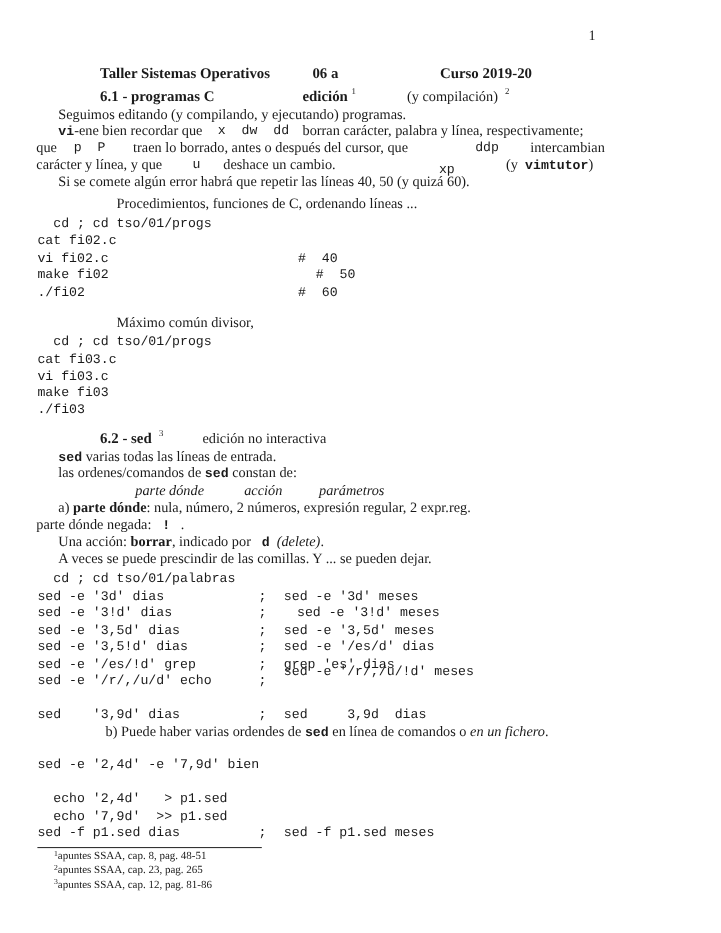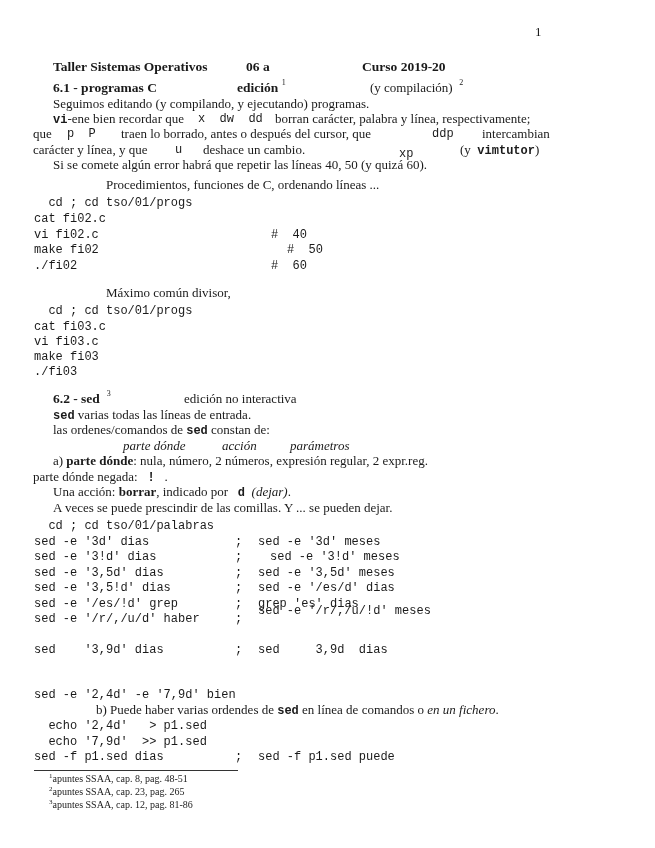--- a/index.html
+++ b/index.html
@@ -1,20 +1,20 @@
 <!DOCTYPE html>
 <html><head>
 <meta charset="utf-8">
 <style>
   html, body { margin:0; padding:0; background:#fff; }
   body { width:655px; height:848px; position:relative; overflow:hidden;
          font-family:"DejaVu Serif", serif; color:#1a1a1a; }
   .abs { position:absolute; white-space:pre; }
   .rm { font-family:"Liberation Serif", "DejaVu Serif", serif; font-size:13px; }
-  .bf { font-family:"Liberation Serif", "DejaVu Serif", serif; font-weight:bold; font-size:13.5px; }
+  .bf { font-family:"Liberation Serif", "DejaVu Serif", serif; font-weight:bold; font-size:13.5px;margin-left:38px; }
   .it { font-style:italic; }
   .tt { font-family:"Liberation Mono", "DejaVu Sans Mono", monospace; font-size:12px; }
   .ttb { font-family:"Liberation Mono", "DejaVu Sans Mono", monospace; font-size:12px; font-weight:bold; }
   sup { font-size:8px; vertical-align:top; position:relative; top:-2px; }
   .fn { font-family:"Liberation Serif", "DejaVu Serif", serif; font-size:10px; }
   .fn sup { font-size:7px; top:-1px; }
   .rule { position:absolute; left:34px; width:204px; height:0; border-top:1px solid #333; }
 </style>
 </head>
 <body>
@@ -72,21 +72,21 @@
 <div class="abs rm" style="left:53px;top:407px;"><span class="ttb">sed</span><span> varias todas las líneas de entrada.</span></div>
 <div class="abs rm" style="left:53px;top:422px;"><span>las ordenes/comandos de </span><span class="ttb">sed</span><span> constan de:</span></div>
 
 <div class="abs rm it" style="left:123px;top:438px;">parte dónde</div>
 <div class="abs rm it" style="left:222px;top:438px;">acción</div>
 <div class="abs rm it" style="left:290px;top:438px;">parámetros</div>
 
 <div class="abs rm" style="left:53px;top:453px;"><span>a) </span><b>parte dónde</b><span>: nula, número, 2 números, expresión regular, 2 expr.reg.</span></div>
 <div class="abs rm" style="left:33px;top:469px;"><span>parte dónde negada:</span>   <span class="ttb">!</span>   <span>.</span></div>
 
-<div class="abs rm" style="left:53px;top:484px;"><span>Una acción: </span><b>borrar</b><span>, indicado por</span>   <span class="ttb">d</span>  <span class="it">(dejar)</span><span>.</span></div>
+<div class="abs rm" style="left:53px;top:484px;"><span>Una acción: </span><b>borrar</b><span>, indicado por</span>   <span class="ttb">d</span>  <span class="it">(delete)</span><span>.</span></div>
 <div class="abs rm" style="left:53px;top:500px;">A veces se puede prescindir de las comillas. Y ... se pueden dejar.</div>
 
 <div class="abs tt" style="left:34px;top:519px;">  cd ; cd tso/01/palabras</div>
 
 <div class="abs tt" style="left:34px;top:535px;">sed -e '3d' dias</div>
 <div class="abs tt" style="left:235px;top:535px;">;</div>
 <div class="abs tt" style="left:258px;top:535px;">sed -e '3d' meses</div>
 
 <div class="abs tt" style="left:34px;top:550px;">sed -e '3!d' dias</div>
 <div class="abs tt" style="left:235px;top:550px;">;</div>
@@ -97,33 +97,33 @@
 <div class="abs tt" style="left:258px;top:566px;">sed -e '3,5d' meses</div>
 
 <div class="abs tt" style="left:34px;top:581px;">sed -e '3,5!d' dias</div>
 <div class="abs tt" style="left:235px;top:581px;">;</div>
 <div class="abs tt" style="left:258px;top:581px;">sed -e '/es/d' dias</div>
 
 <div class="abs tt" style="left:34px;top:597px;">sed -e '/es/!d' grep</div>
 <div class="abs tt" style="left:235px;top:597px;">;</div>
 <div class="abs tt" style="left:258px;top:597px;">grep 'es' dias</div>
 
-<div class="abs tt" style="left:34px;top:612px;">sed -e '/r/,/u/d' haber</div>
+<div class="abs tt" style="left:34px;top:612px;">sed -e '/r/,/u/d' echo</div>
 <div class="abs tt" style="left:235px;top:612px;">;</div>
 <div class="abs tt" style="left:258px;top:604px;">sed -e '/r/,/u/!d' meses</div>
 
 <div class="abs tt" style="left:34px;top:643px;">sed    '3,9d' dias</div>
 <div class="abs tt" style="left:235px;top:643px;">;</div>
 <div class="abs tt" style="left:258px;top:643px;">sed     3,9d  dias</div>
 
-<div class="abs rm" style="left:53px;top:702px;padding-left:43px;"><span>b) Puede haber varias ordendes de </span><span class="ttb">sed</span><span> en línea de comandos o </span><span class="it">en un fichero</span><span>.</span></div>
+<div class="abs rm" style="left:53px;top:657px;padding-left:43px;"><span>b) Puede haber varias ordendes de </span><span class="ttb">sed</span><span> en línea de comandos o </span><span class="it">en un fichero</span><span>.</span></div>
 <div class="abs tt" style="left:34px;top:688px;">sed -e '2,4d' -e '7,9d' bien</div>
 
 <div class="abs tt" style="left:34px;top:719px;">  echo '2,4d'   &gt; p1.sed</div>
 <div class="abs tt" style="left:34px;top:735px;">  echo '7,9d'  &gt;&gt; p1.sed</div>
 <div class="abs tt" style="left:34px;top:750px;">sed -f p1.sed dias</div>
 <div class="abs tt" style="left:235px;top:750px;">;</div>
-<div class="abs tt" style="left:258px;top:750px;">sed -f p1.sed puede</div>
+<div class="abs tt" style="left:258px;top:750px;">sed -f p1.sed meses</div>
 
 <div class="rule" style="top:770px;"></div>
 <div class="abs fn" style="left:49px;top:773px;"><sup>1</sup><span>apuntes SSAA, cap. 8, pag. 48-51</span></div>
 <div class="abs fn" style="left:49px;top:786px;"><sup>2</sup><span>apuntes SSAA, cap. 23, pag. 265</span></div>
 <div class="abs fn" style="left:49px;top:799px;"><sup>3</sup><span>apuntes SSAA, cap. 12, pag. 81-86</span></div>
 
 </body></html>

